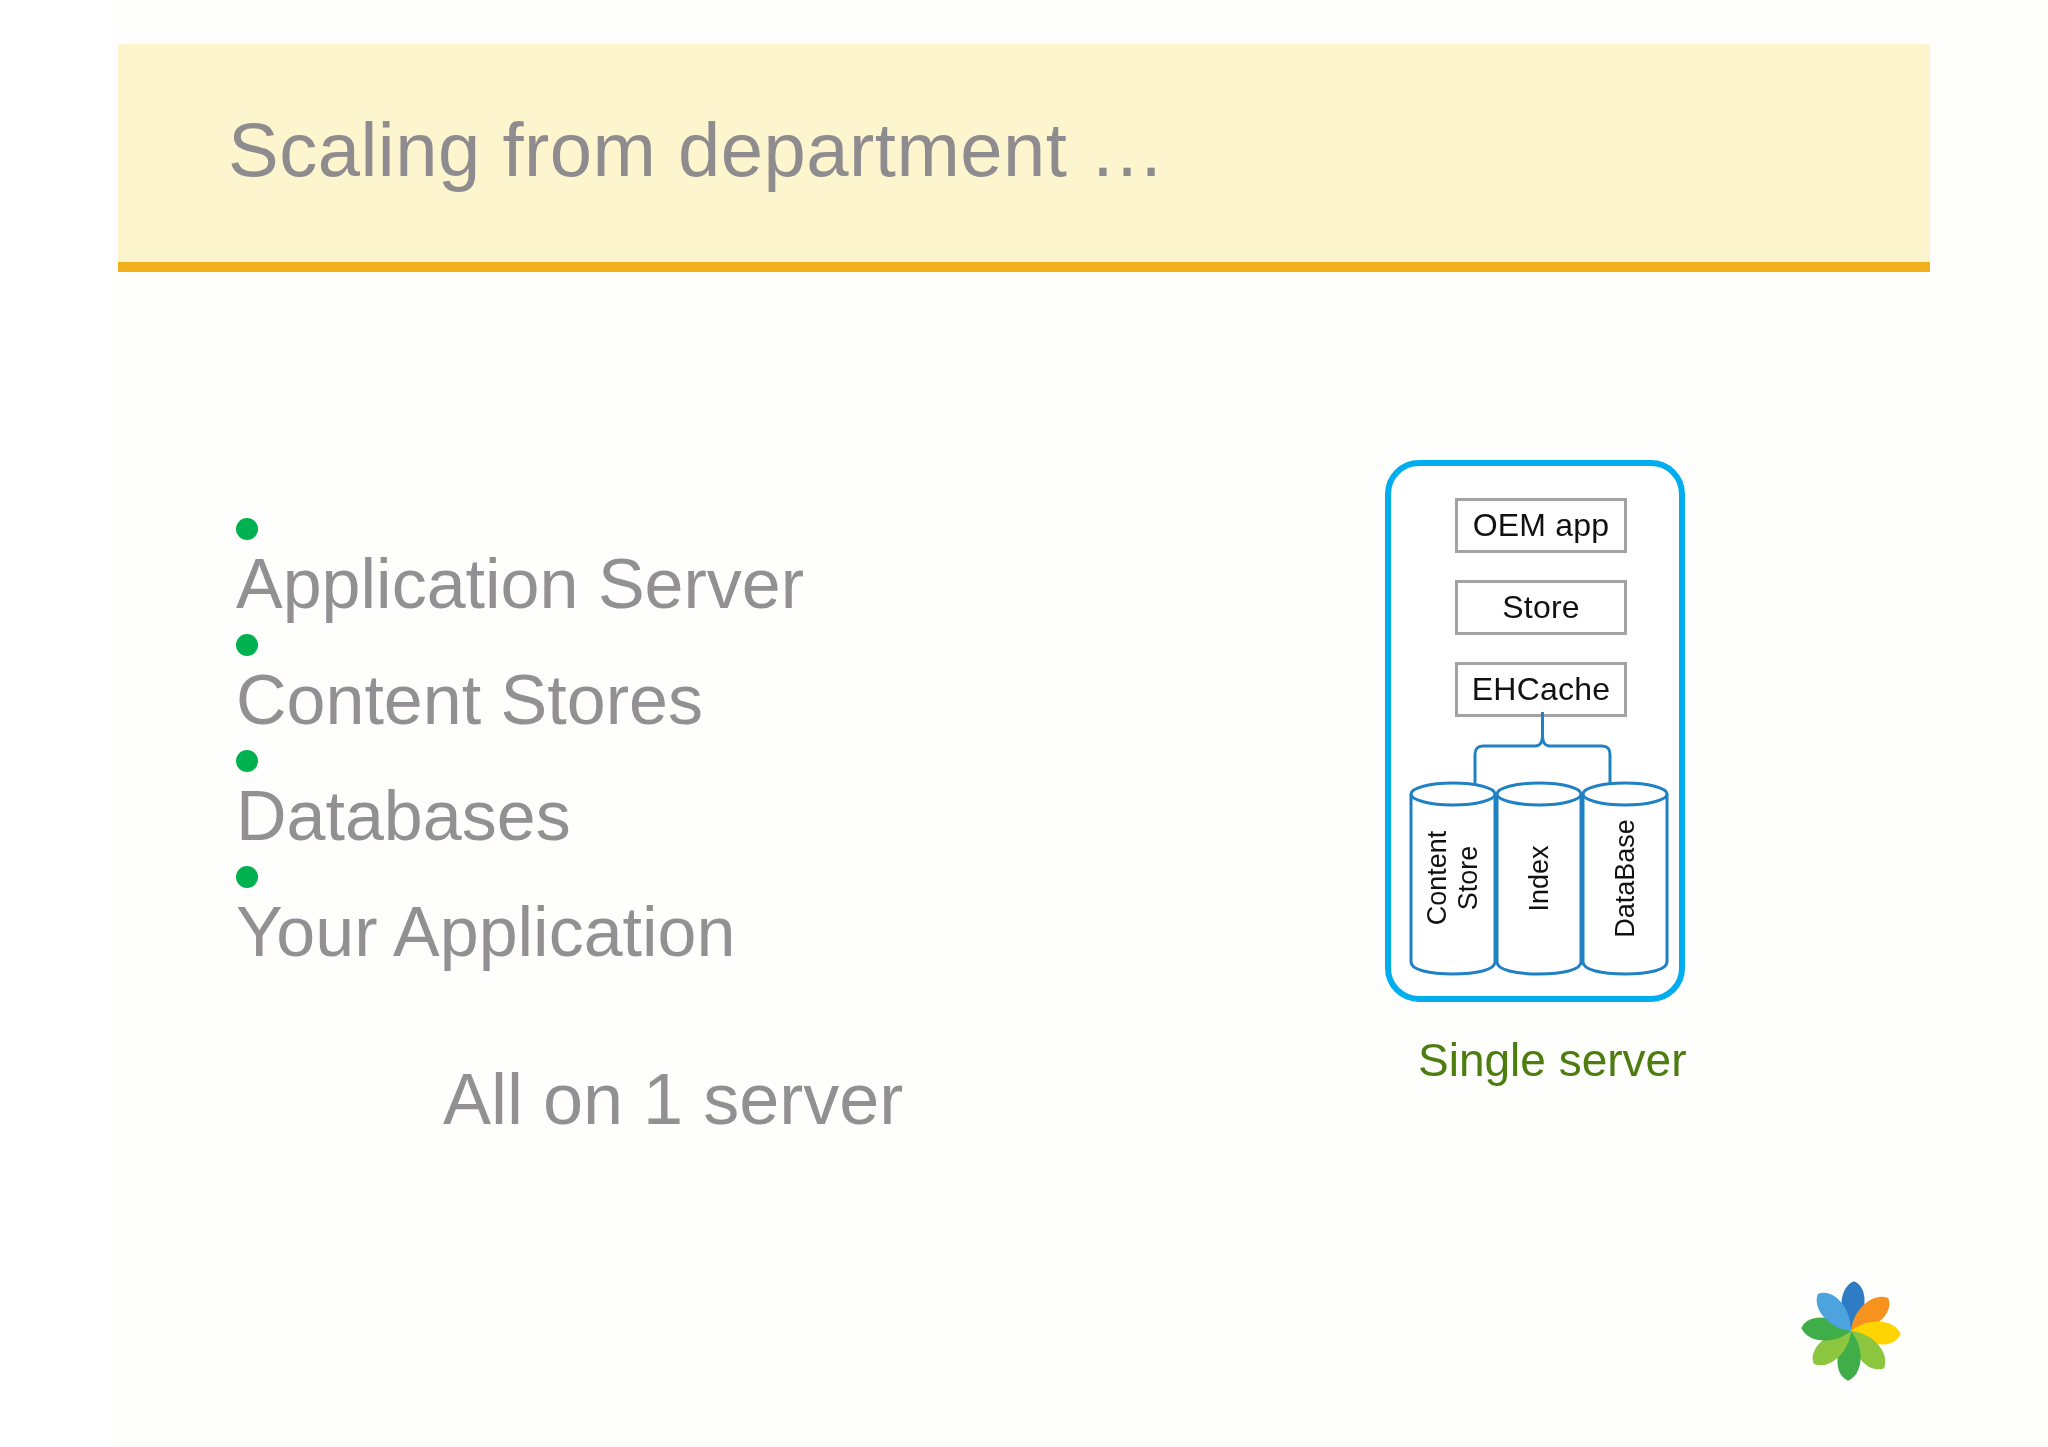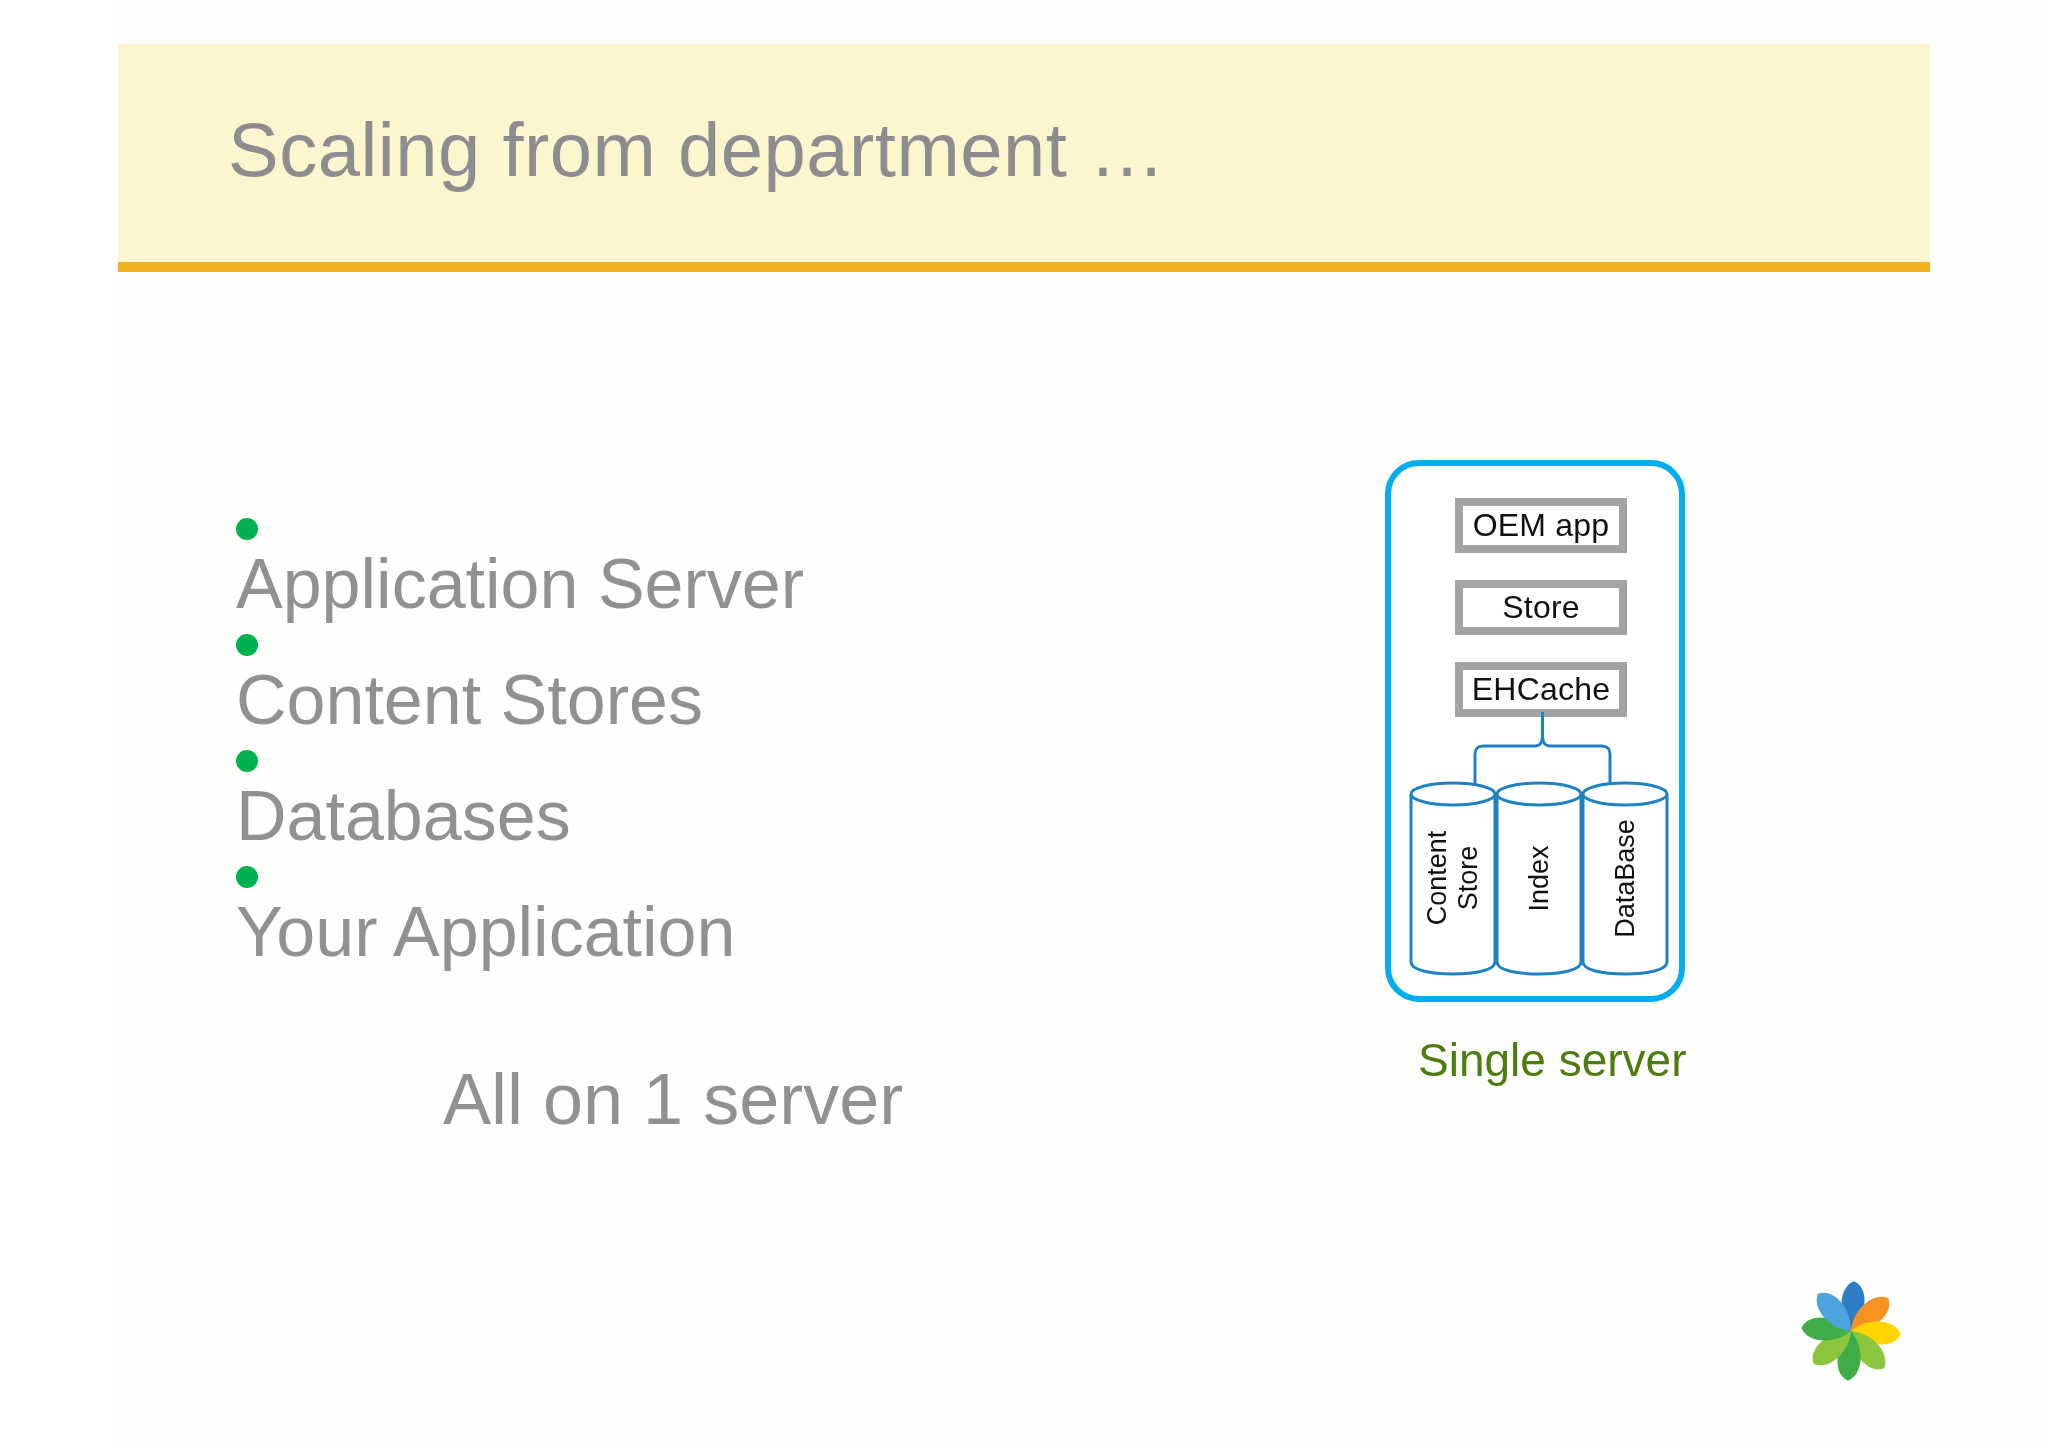--- a/index.html
+++ b/index.html
@@ -119,21 +119,21 @@
     border: 6px solid #00adef;
     border-radius: 34px;
     box-sizing: border-box;
     background: #ffffff;
   }
   .stack-box {
     position: absolute;
     left: 100px;
     width: 172px;
     height: 55px;
-    border: 8px solid #a3a3a3;
+    border: 3px solid #a3a3a3;
     box-sizing: border-box;
     background: #ffffff;
     display: flex;
     align-items: center;
     justify-content: center;
     font-size: 32px;
     color: #111111;
     letter-spacing: 0.2px;
   }
   #box-oem   { top: 48px; }

